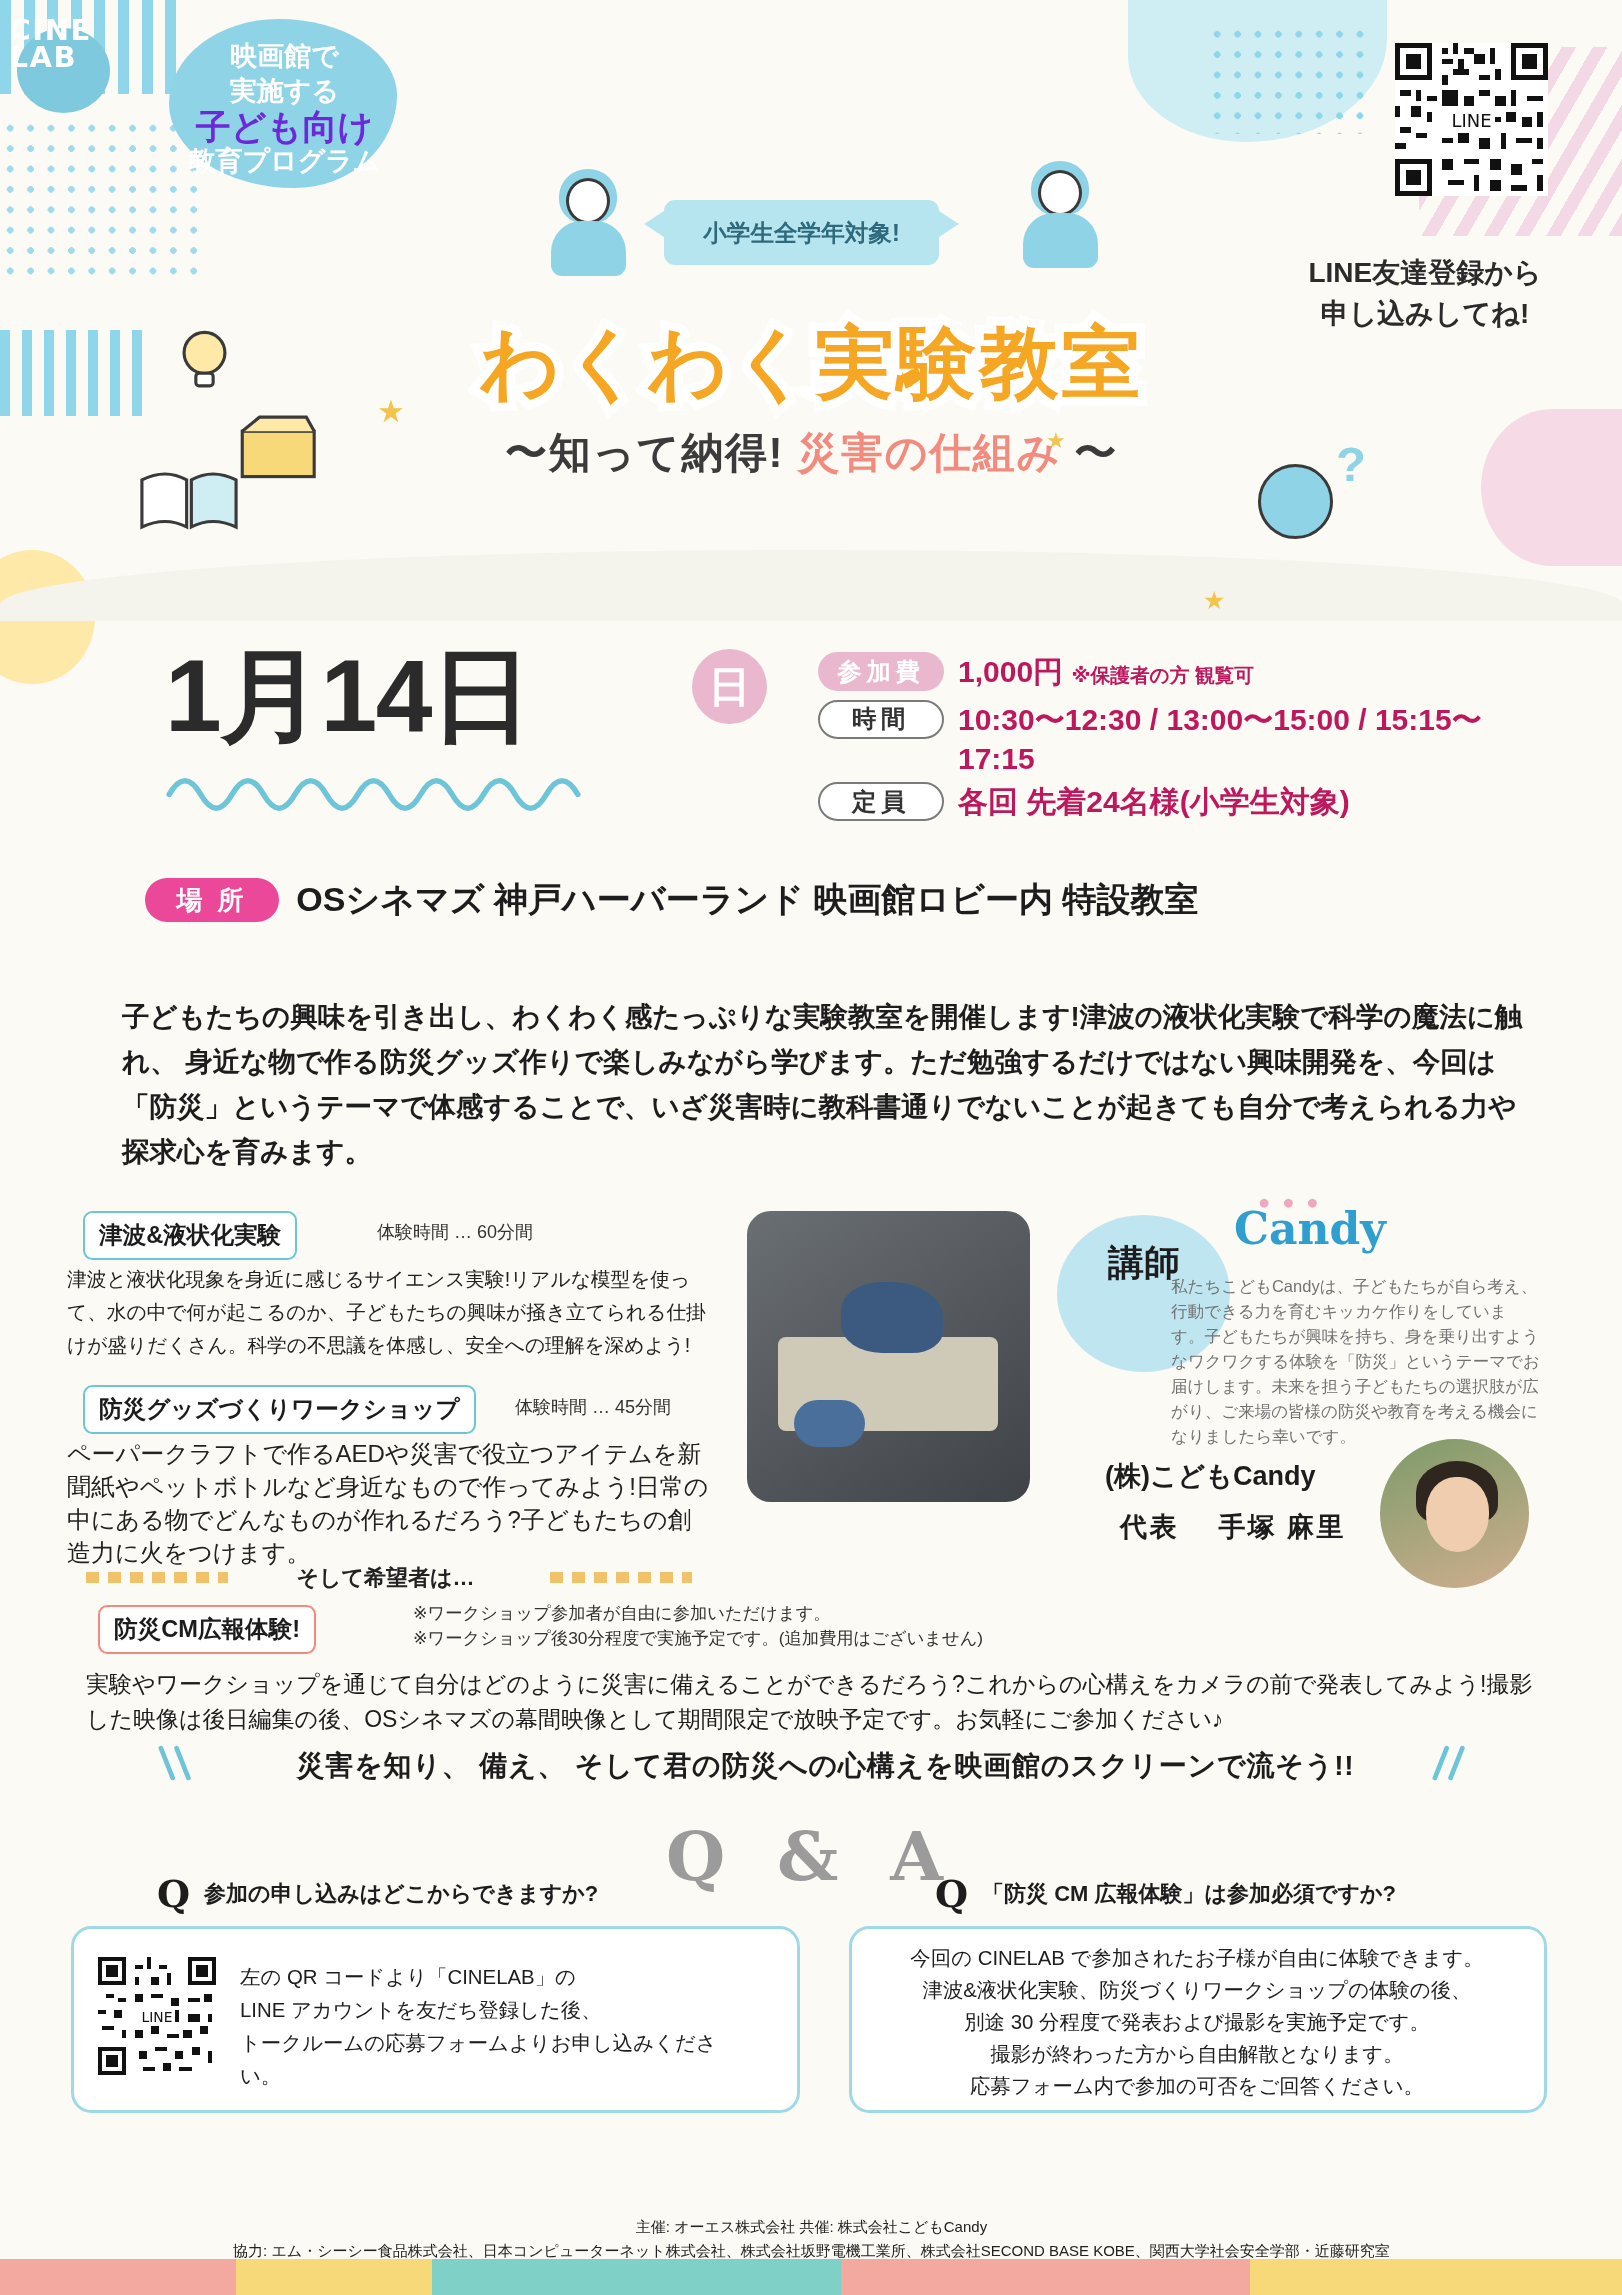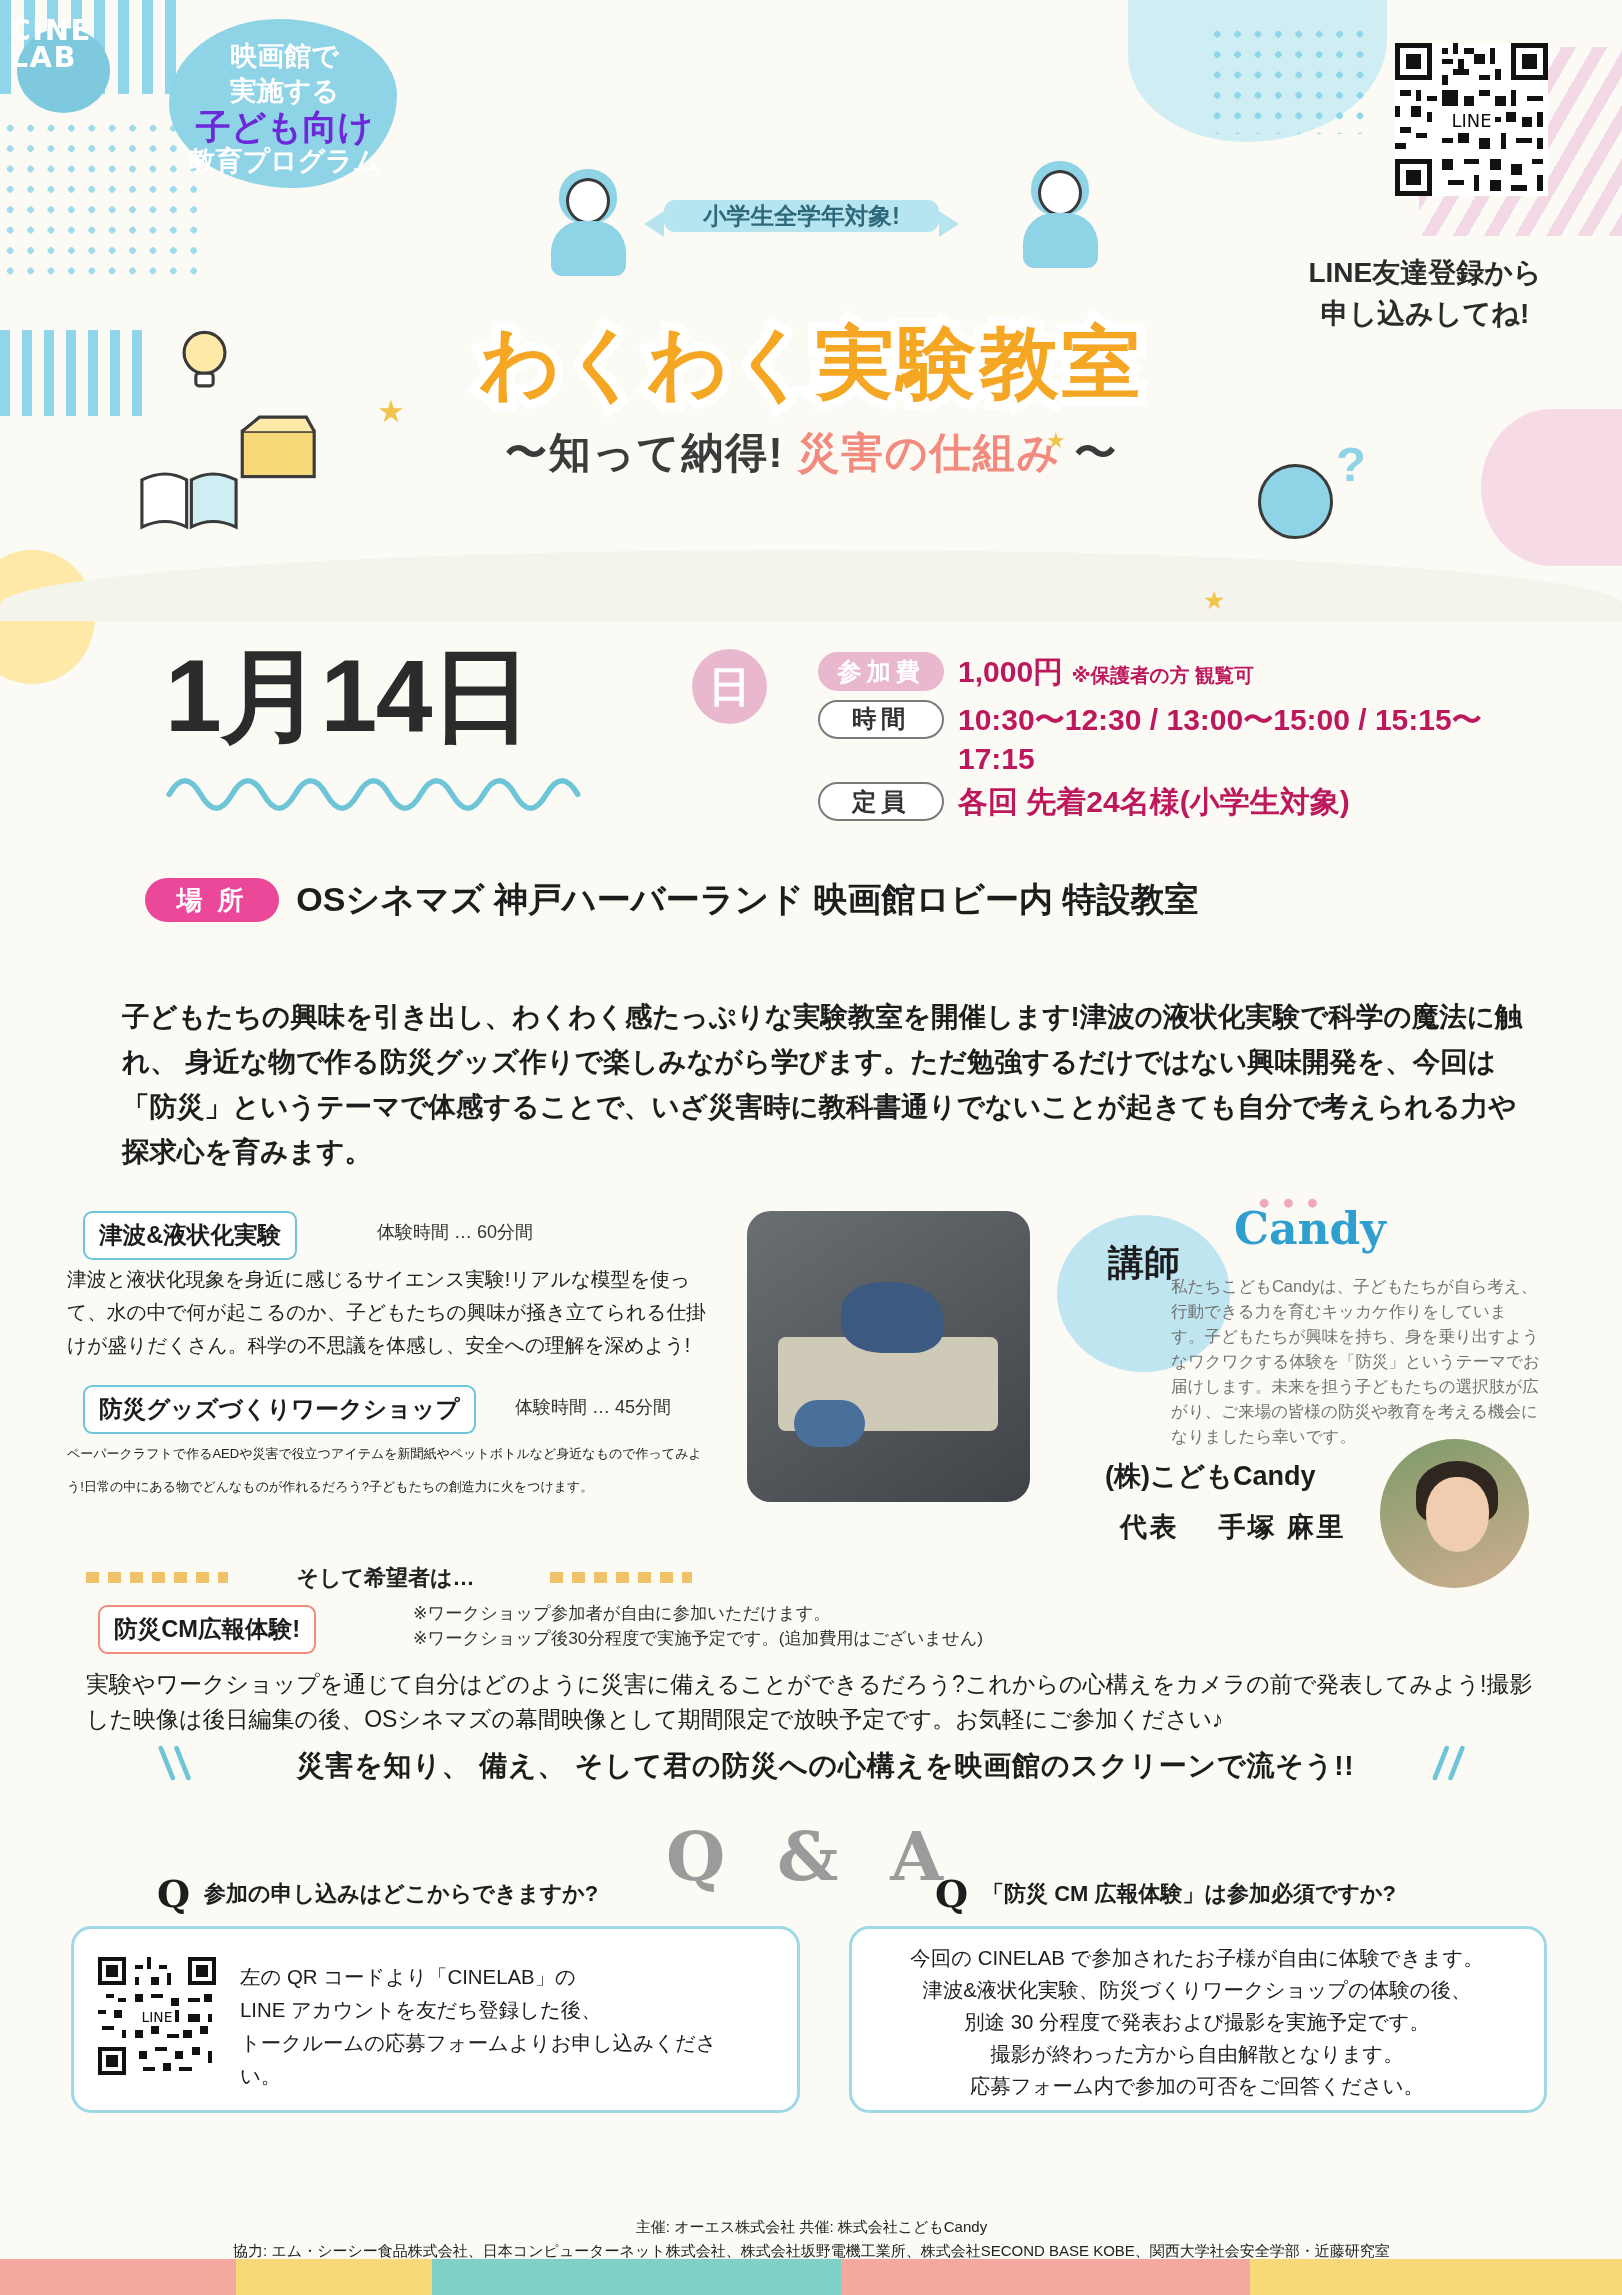--- a/index.html
+++ b/index.html
@@ -47,21 +47,21 @@
     background:#7ec9dd;}
   .logo-text{position:absolute;left:9.4px;top:17.3px;width:149px;color:#fff;
     font-weight:bold;font-size:29px;line-height:27px;letter-spacing:1.6px;
     font-family:"DejaVu Sans",sans-serif;}
   .cinelab-bubble{position:absolute;left:169px;top:19px;width:228px;height:169px;
     background:#8ed3e6;border-radius:48% 52% 45% 55%/50% 45% 55% 50%;}
   .cinelab-bubble-txt{position:absolute;left:179px;top:39px;width:211px;text-align:center;
     color:#fff;font-weight:bold;font-size:27px;line-height:35px;}
   .cinelab-bubble-txt .big{font-size:35px;color:#6d28d9;}
 
-  .target-ribbon{position:absolute;left:664px;top:200px;width:275px;height:32px;
+  .target-ribbon{position:absolute;left:664px;top:200px;width:275px;height:65px;
     background:#b6e4ef;border-radius:11px;
     display:flex;align-items:center;justify-content:center;
     font-size:23.6px;font-weight:bold;color:#2e6a7c;}
   .target-ribbon:before,.target-ribbon:after{content:"";position:absolute;top:11px;
     width:0;height:0;border-top:13.4px solid transparent;border-bottom:13.4px solid transparent;}
   .target-ribbon:before{left:-20.4px;border-right:20.4px solid #b6e4ef;}
   .target-ribbon:after{right:-20.4px;border-left:20.4px solid #b6e4ef;}
 
   .kid-left{position:absolute;left:542px;top:169px;width:94px;height:118px;}
   .kid-right{position:absolute;left:1014px;top:161px;width:102px;height:126px;}
@@ -110,21 +110,21 @@
   
   .pill{display:inline-flex;align-items:center;justify-content:center;
     border:2.4px solid #6fc5d8;background:#fff;border-radius:9.4px;
     font-size:23.6px;font-weight:bold;color:#1c1c1c;padding:6.3px 14px;}
   .blk1-pill{position:absolute;left:83px;top:1211px;}
   .blk1-time{position:absolute;left:377px;top:1220px;font-size:18px;color:#333;}
   .blk1-body{position:absolute;left:67px;top:1263px;width:645px;font-size:19.7px;line-height:33px;color:#222;}
 
   .blk2-pill{position:absolute;left:83px;top:1385px;}
   .blk2-time{position:absolute;left:515px;top:1395px;font-size:18px;color:#333;}
-  .blk2-body{position:absolute;left:67px;top:1437px;width:645px;font-size:13px;line-height:33px;color:#222;}
+  .blk2-body{position:absolute;left:67px;top:1437px;width:645px;font-size:24px;line-height:33px;color:#222;}
 
   .hope{position:absolute;left:79px;top:1563px;width:613px;text-align:center;font-size:22px;font-weight:bold;color:#222;}
   .dash-l{position:absolute;left:86px;top:1572px;width:142px;height:11px;
     background:repeating-linear-gradient(90deg,#f0c36a 0 12.6px,transparent 12.6px 22px);}
   .dash-r{position:absolute;left:550px;top:1572px;width:142px;height:11px;
     background:repeating-linear-gradient(90deg,#f0c36a 0 12.6px,transparent 12.6px 22px);}
 
   .blk3-pill{position:absolute;left:98px;top:1605px;border-color:#f28b7d;}
   .blk3-note{position:absolute;left:413px;top:1601px;font-size:17.3px;line-height:25px;color:#333;}
   .blk3-body{position:absolute;left:86px;top:1667px;width:1454px;font-size:23px;line-height:35px;color:#1d1d1d;}

